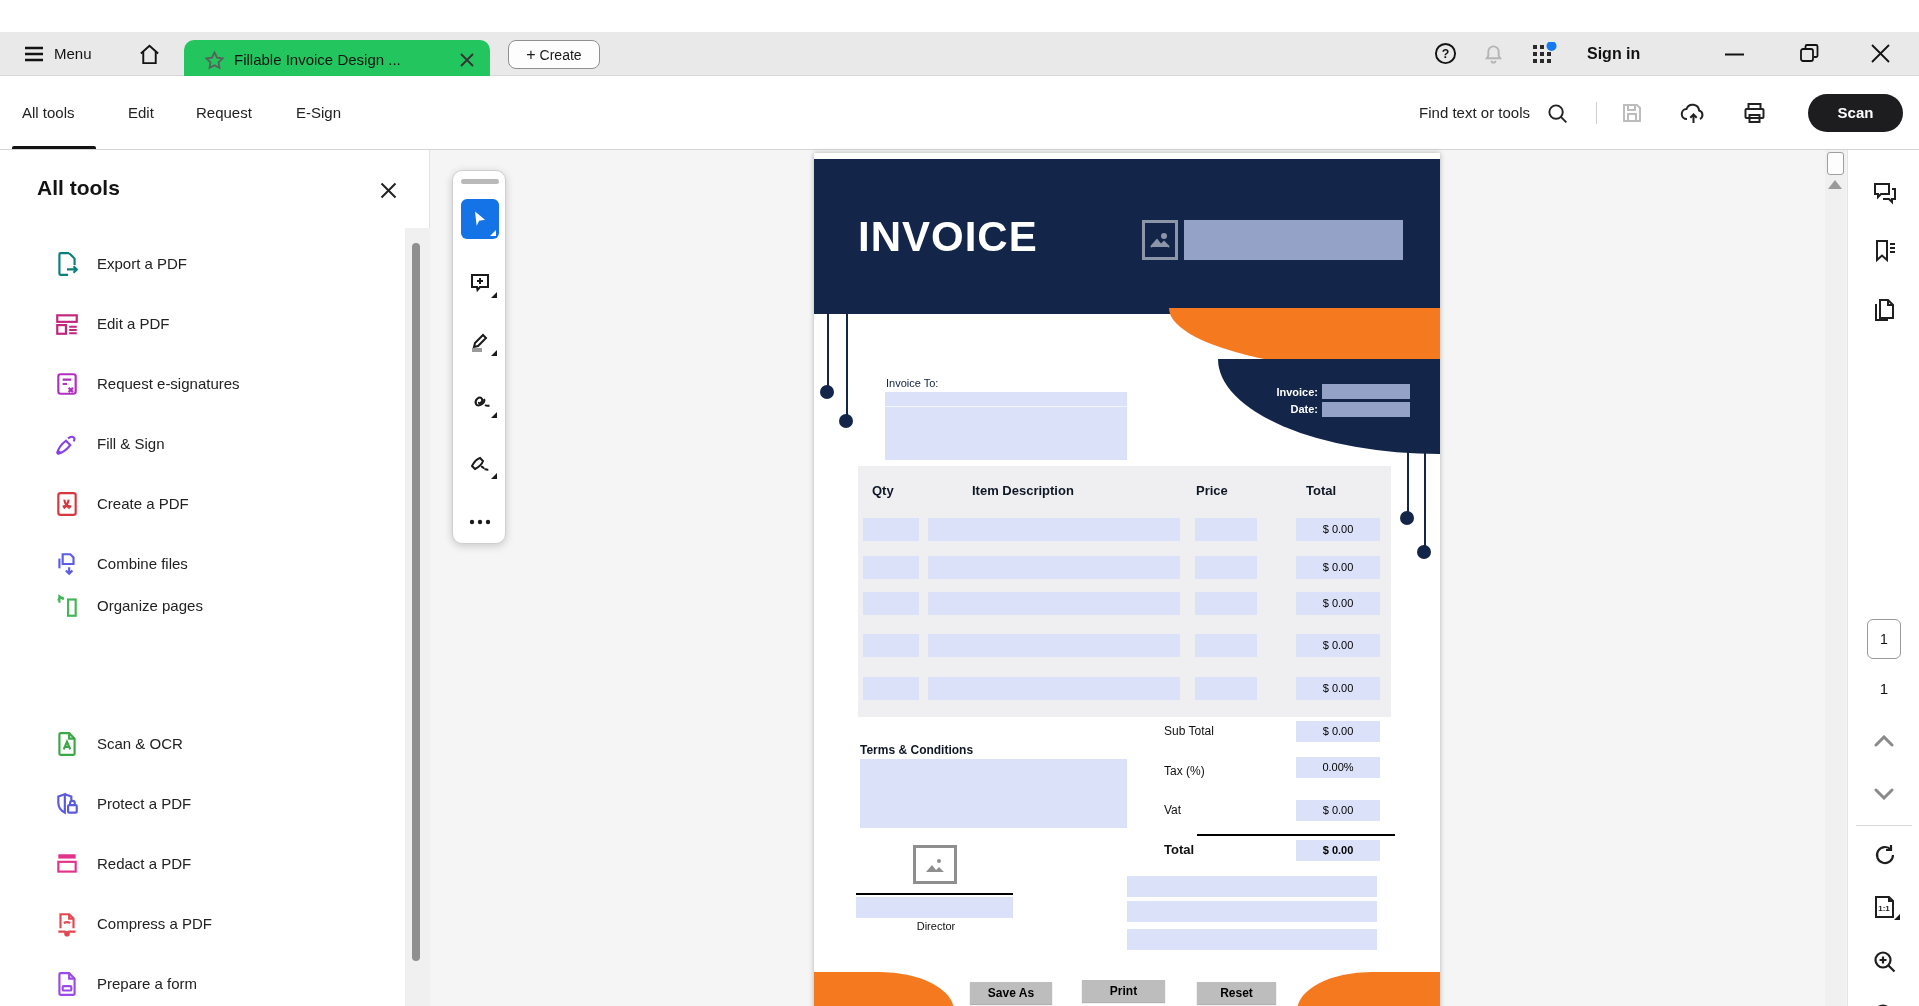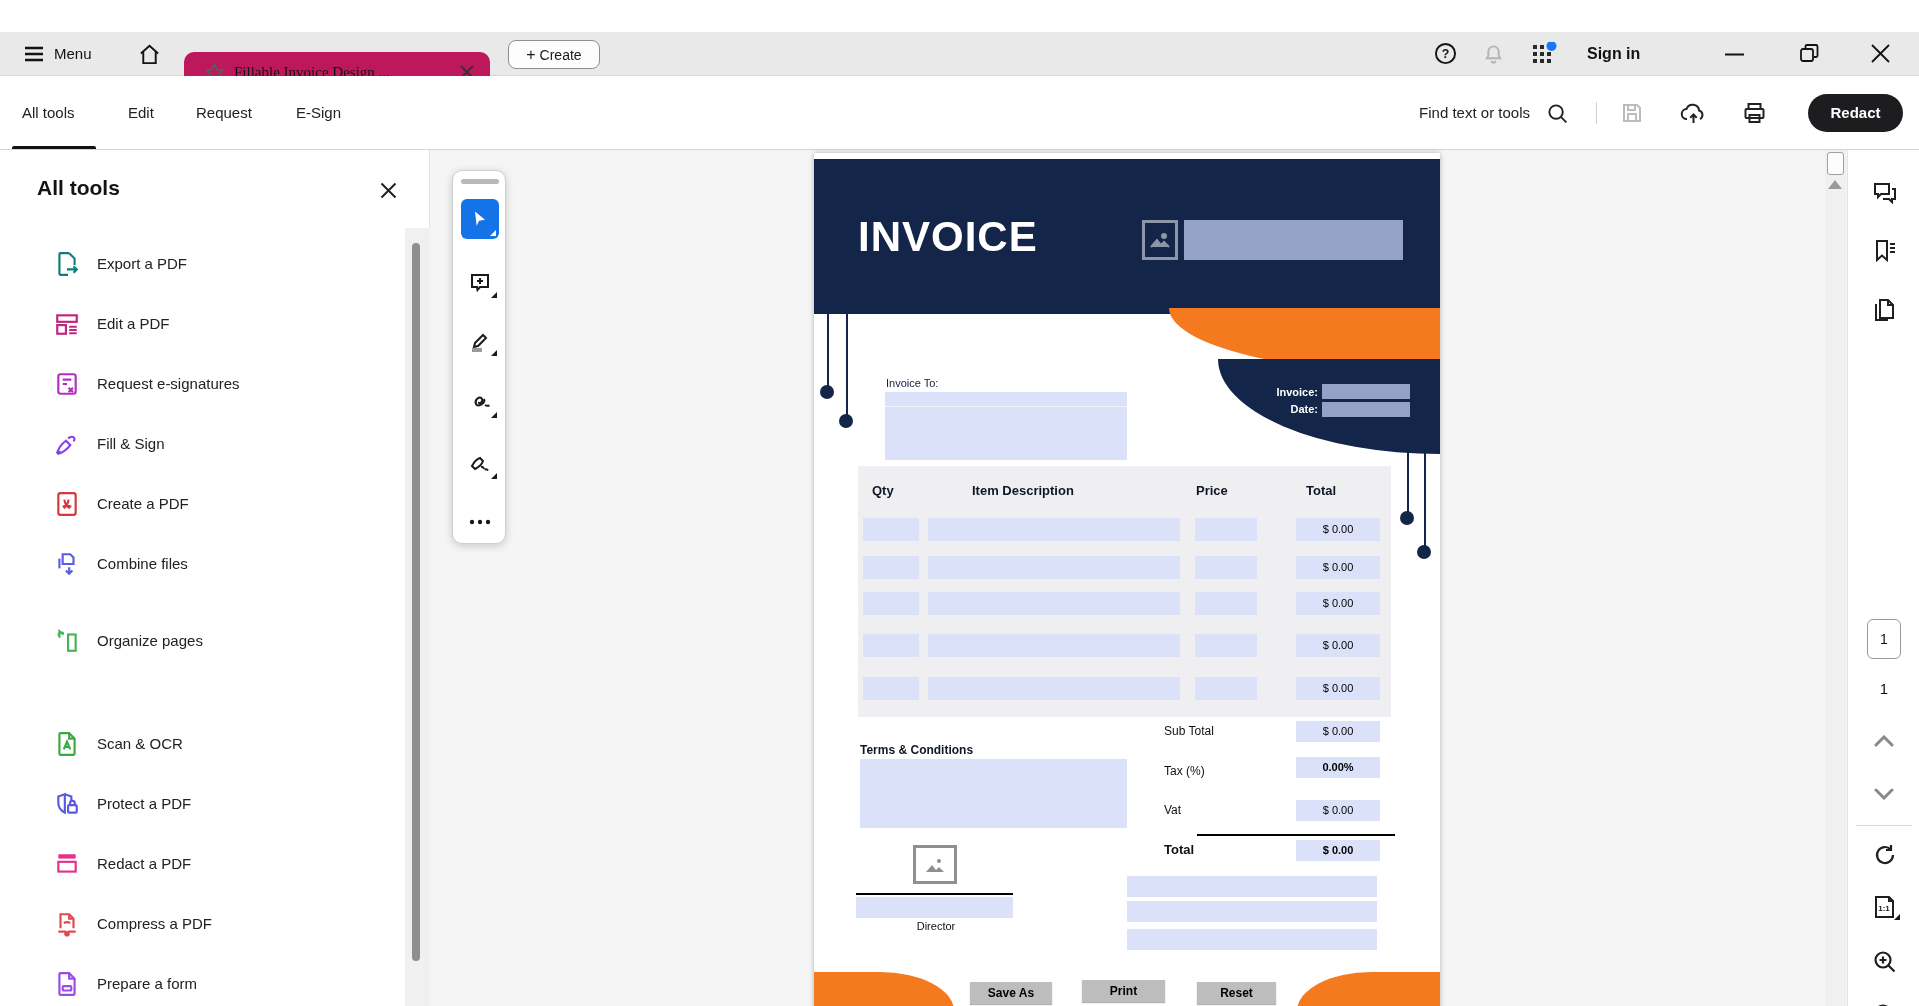--- a/index.html
+++ b/index.html
@@ -4,21 +4,21 @@
 <style>
   * { margin:0; padding:0; box-sizing:border-box; }
   html,body { width:1919px; height:1006px; overflow:hidden; background:#fff;
               font-family:"Liberation Sans", sans-serif; }
   .abs { position:absolute; }
   .app { position:relative; width:1919px; height:1006px; background:#fff; overflow:hidden;margin-top:32px; }
 
   
   .titlebar { position:absolute; left:0; top:0; width:1919px; height:44px; background:#e9e9e9; border-bottom:1px solid #d6d6d6; }
   .menu-label { position:absolute; left:54px; top:0; height:44px; line-height:44px; font-size:15px; color:#131313; }
-  .doc-tab { position:absolute; left:184px; top:20px; width:306px; height:41px; background:#be185d; border-radius:10px 10px 0 0;font-family:Liberation Serif, serif; }
+  .doc-tab { position:absolute; left:184px; top:8px; width:306px; height:41px; background:#22c55e; border-radius:10px 10px 0 0; }
   .doc-tab .tab-title { position:absolute; left:50px; top:0; height:40px; line-height:40px; font-size:15px; color:#131313; white-space:nowrap; }
   .create-btn { position:absolute; left:508px; top:8px; width:92px; height:29px; border:1px solid #8f8f8f; border-radius:8px; background:#fdfdfd; font-size:14px; color:#1a1a1a; text-align:center; line-height:27px; }
   .signin { position:absolute; left:1587px; top:0; height:44px; line-height:44px; font-size:16px; font-weight:bold; color:#111; }
 
   
   .toolbar { position:absolute; left:0; top:44px; width:1919px; height:74px; background:#fff; border-bottom:1px solid #d4d4d4; }
   .tb-tab { position:absolute; top:19px; height:36px; line-height:36px; font-size:15px; color:#222; }
   .tb-underline { position:absolute; left:12px; top:70px; width:84px; height:3px; background:#131313; border-radius:2px 2px 0 0; }
   .find-label { position:absolute; left:1355px; top:19px; width:175px; height:36px; line-height:36px; font-size:15px; color:#222; text-align:right; }
   .share-btn { position:absolute; left:1808px; top:18px; width:95px; height:38px; background:#1d1d1f; border-radius:19px; color:#fff; font-size:15px; font-weight:bold; text-align:center; line-height:38px; }
@@ -183,21 +183,21 @@
           <path d="M13.5 22v-8M10.3 16.7l3.2-3.2 3.2 3.2"></path>
         </svg>
     </div>
     <div class="abs" style="left:1742px;top:25px;">
       <svg width="25" height="24" viewBox="0 0 24 24" fill="none" stroke="#222" stroke-width="2">
           <path d="M6 8V3h12v5"></path>
           <rect x="3" y="8" width="18" height="9" rx="1"></rect>
           <rect x="7" y="14" width="10" height="7"></rect>
         </svg>
     </div>
-    <div class="share-btn">Redact</div>
+    <div class="share-btn">Scan</div>
   </div>
 
   <div class="sidebar">
     <div class="sb-title">All tools</div>
     <div class="abs" style="left:380px;top:32px;">
       <svg width="17" height="17" viewBox="0 0 17 17">
           <path d="M1.5 1.5l14 14M15.5 1.5l-14 14" stroke="#222" stroke-width="2"></path>
         </svg>
     </div>
 
@@ -253,21 +253,21 @@
     <div class="sb-row" style="top:394px">
       <span class="t-icon" style="color: rgb(92, 92, 230);">
           <svg width="26" height="26" viewBox="0 0 24 24" fill="none" stroke="currentColor" stroke-width="2">
             <path d="M8 3h7l3 3v6h-10z"></path>
             <path d="M14 15v6M11 18l3 3 3-3"></path>
             <path d="M5 7v9"></path>
           </svg>
         </span>
       <span class="t-label">Combine files</span>
     </div>
-    <div class="sb-row" style="top:471px">
+    <div class="sb-row" style="top:436px">
       <span class="t-icon" style="color: rgb(68, 181, 86);">
           <svg width="26" height="26" viewBox="0 0 24 24" fill="none" stroke="currentColor" stroke-width="2">
             <rect x="13" y="6" width="7" height="15"></rect>
             <path d="M9 6 5 3v6" stroke-dasharray="0"></path>
             <path d="M5 12h.01M5 15h.01M5 18h.01M8 21h.01M5 21h.01M8 18h.01" stroke-width="2.6"></path>
             <path d="M9 4.5H6.5A2.5 2.5 0 0 0 4 7"></path>
           </svg>
         </span>
       <span class="t-label">Organize pages</span>
     </div>
@@ -394,21 +394,21 @@
       <div class="cell money" style="left:482px;top:481px;width:84px;">$ 0.00</div>
 
       <div class="cell" style="left:49px;top:524px;width:56px;"></div>
       <div class="cell" style="left:114px;top:524px;width:252px;"></div>
       <div class="cell" style="left:381px;top:524px;width:62px;"></div>
       <div class="cell money" style="left:482px;top:524px;width:84px;">$ 0.00</div>
 
       <div class="tot-label" style="top:571px;">Sub Total</div>
       <div class="tot-val" style="top:568px;">$ 0.00</div>
       <div class="tot-label" style="top:611px;">Tax (%)</div>
-      <div class="tot-val" style="top:604px;font-weight:bold;">0.00%</div>
+      <div class="tot-val" style="top:604px;">0.00%</div>
       <div class="tot-label" style="top:650px;">Vat</div>
       <div class="tot-val" style="top:647px;">$ 0.00</div>
       <div class="abs" style="left:383px;top:681px;width:198px;height:2px;background:#000;"></div>
       <div class="tot-label" style="top:689px;font-weight:bold;font-size:13px;">Total</div>
       <div class="tot-val" style="top:687px;font-weight:bold;">$ 0.00</div>
 
       <div class="abs" style="left:46px;top:590px;font-size:12px;font-weight:bold;color:#0f1726;">Terms &amp; Conditions</div>
       <div class="abs field" style="left:46px;top:606px;width:267px;height:69px;"></div>
 
       <div class="abs ph-icon" style="left:99px;top:692px;width:44px;height:39px;border-color:#8f8f8f;">

